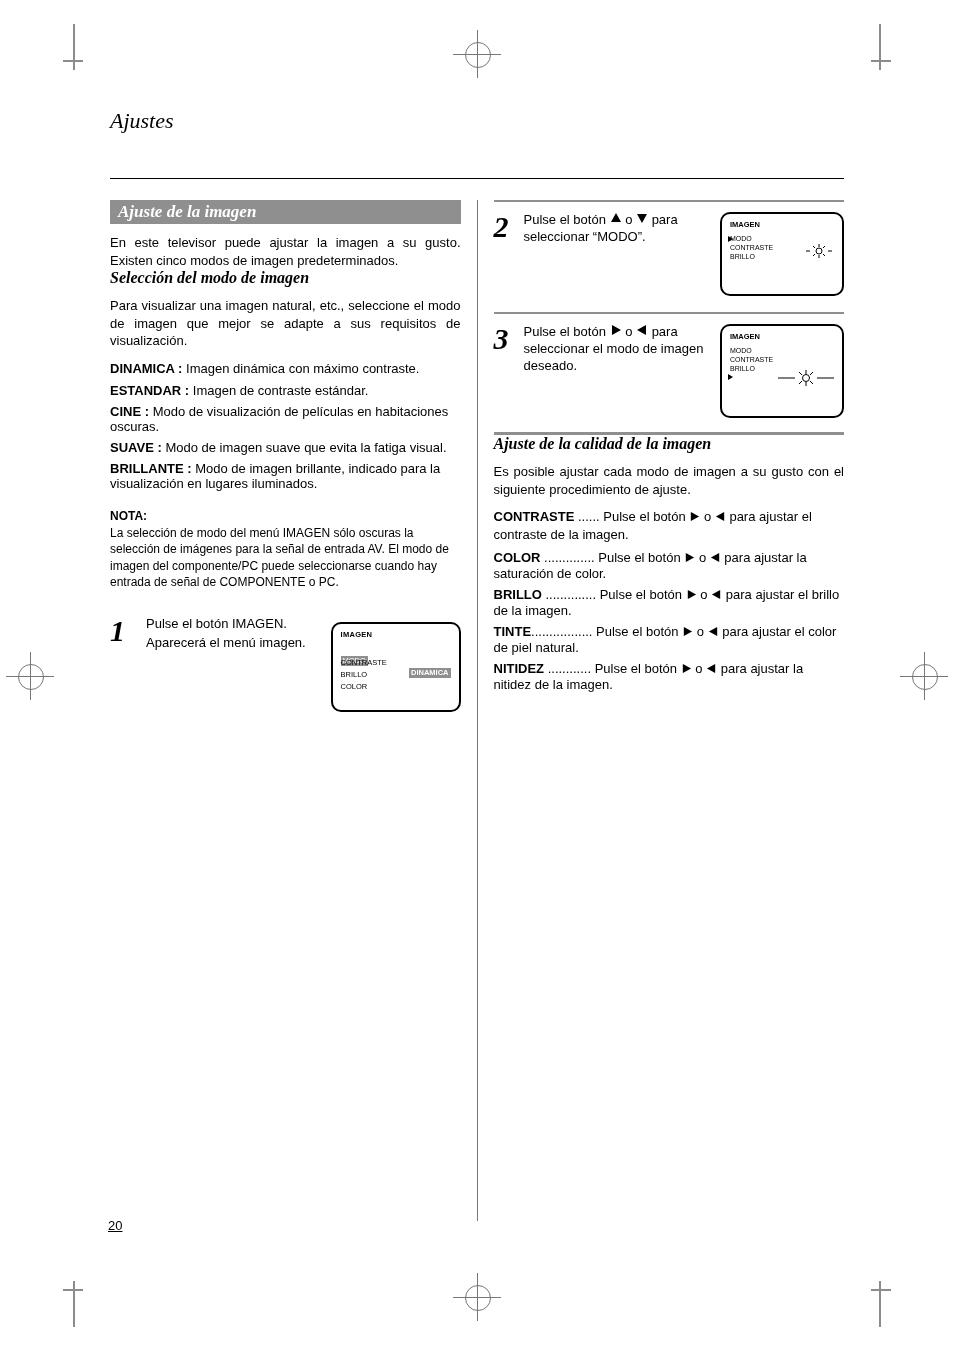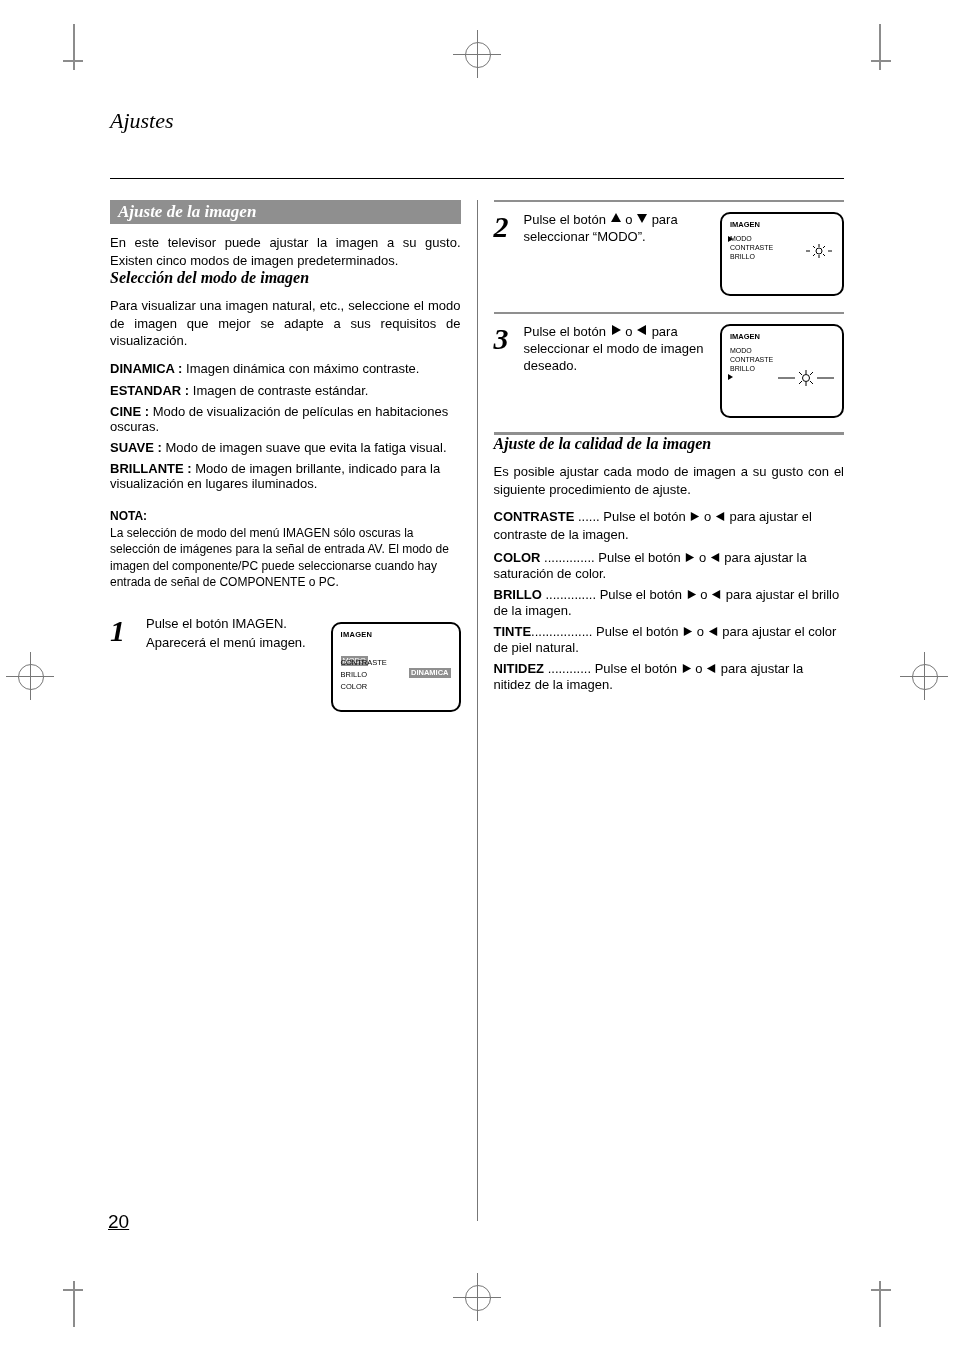--- a/index.html
+++ b/index.html
@@ -188,21 +188,21 @@
     border-bottom:3px solid transparent;
     border-left:5px solid #000;
     display:inline-block;
   }
 
   
   .page-number {
     position: absolute;
     bottom: 118px;
     left: 108px;
-    font-size: 19px;
+    font-size: 13px;
     text-decoration: underline;
   }
 </style>
 </head>
 <body>
 
 <div class="page">
 
   <div class="crop-mark cm-tl-outer-v"></div>
   <div class="crop-mark cm-tl-inner"></div>

